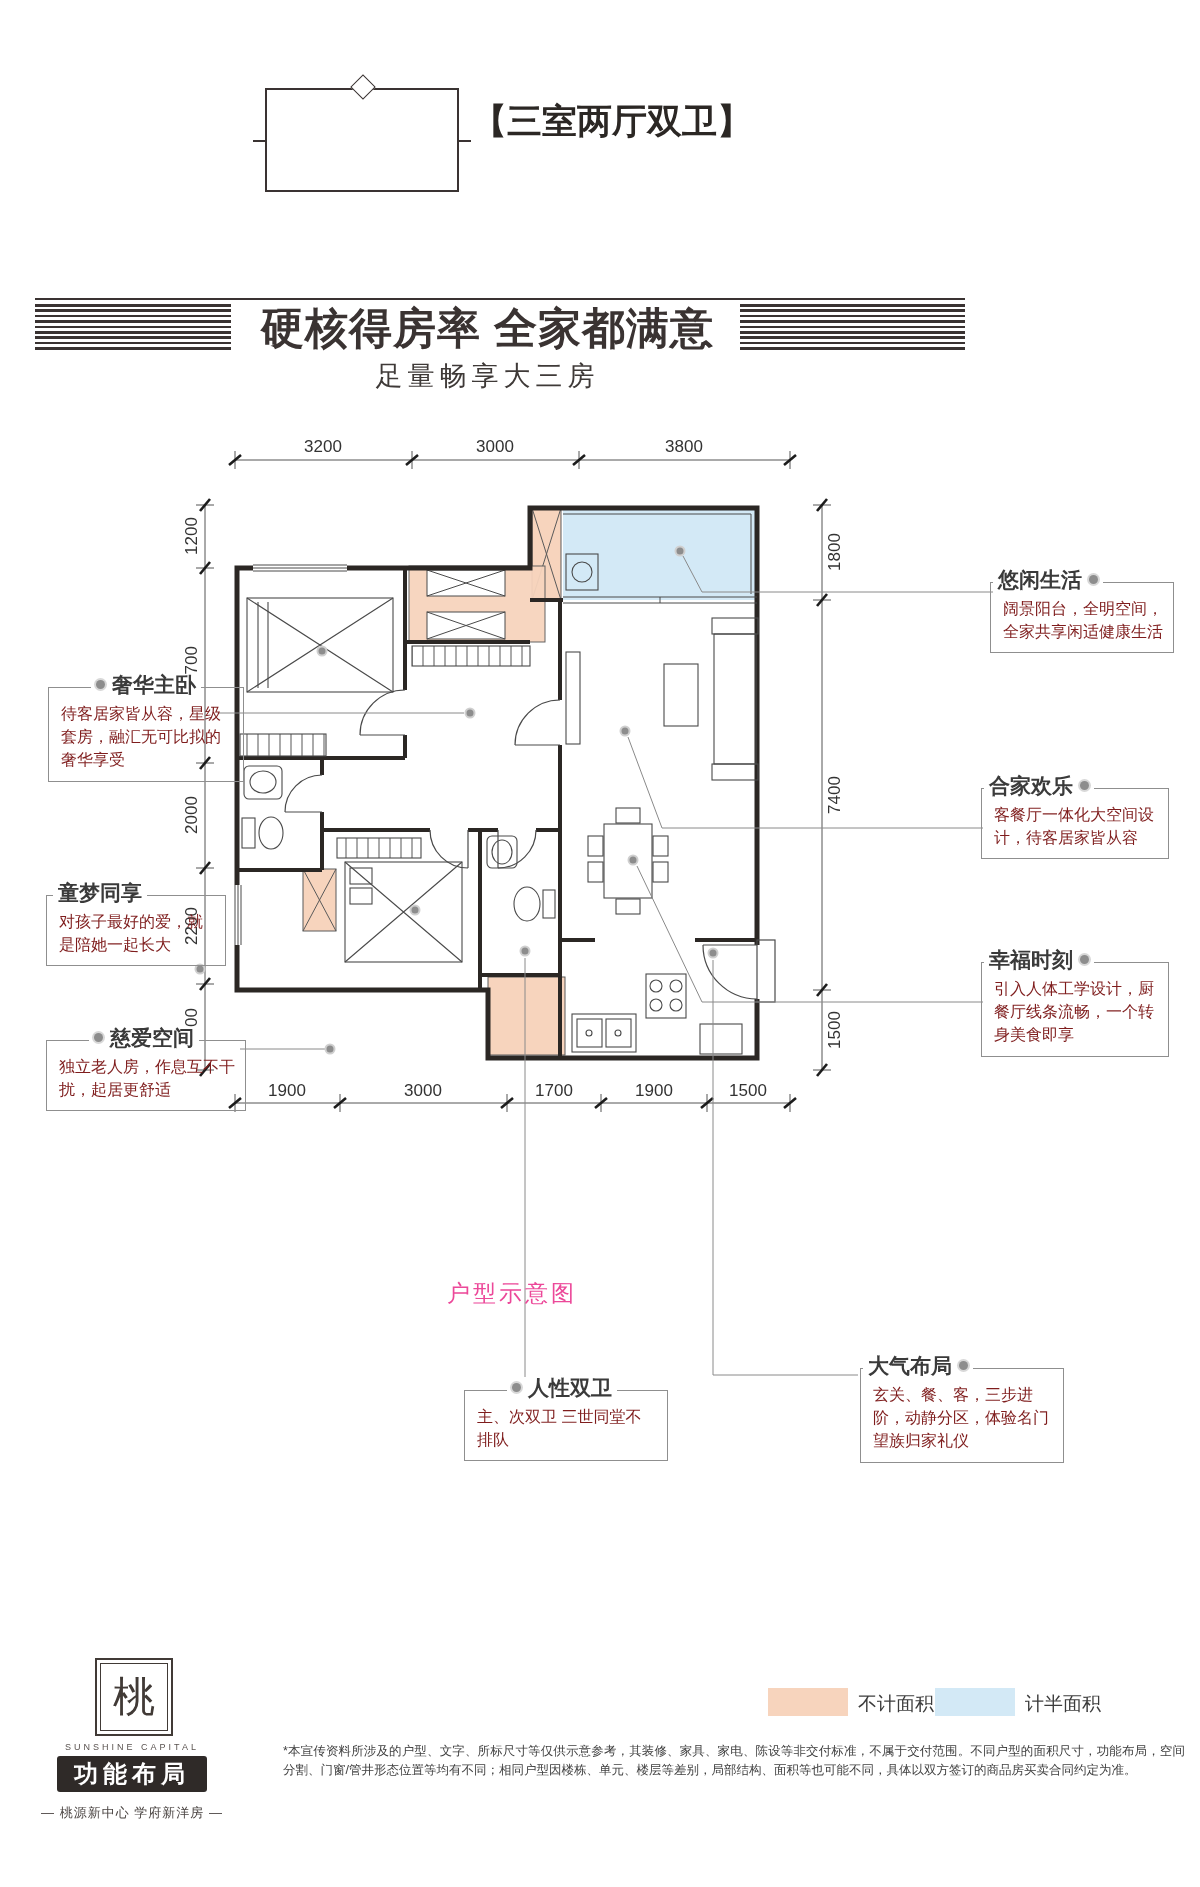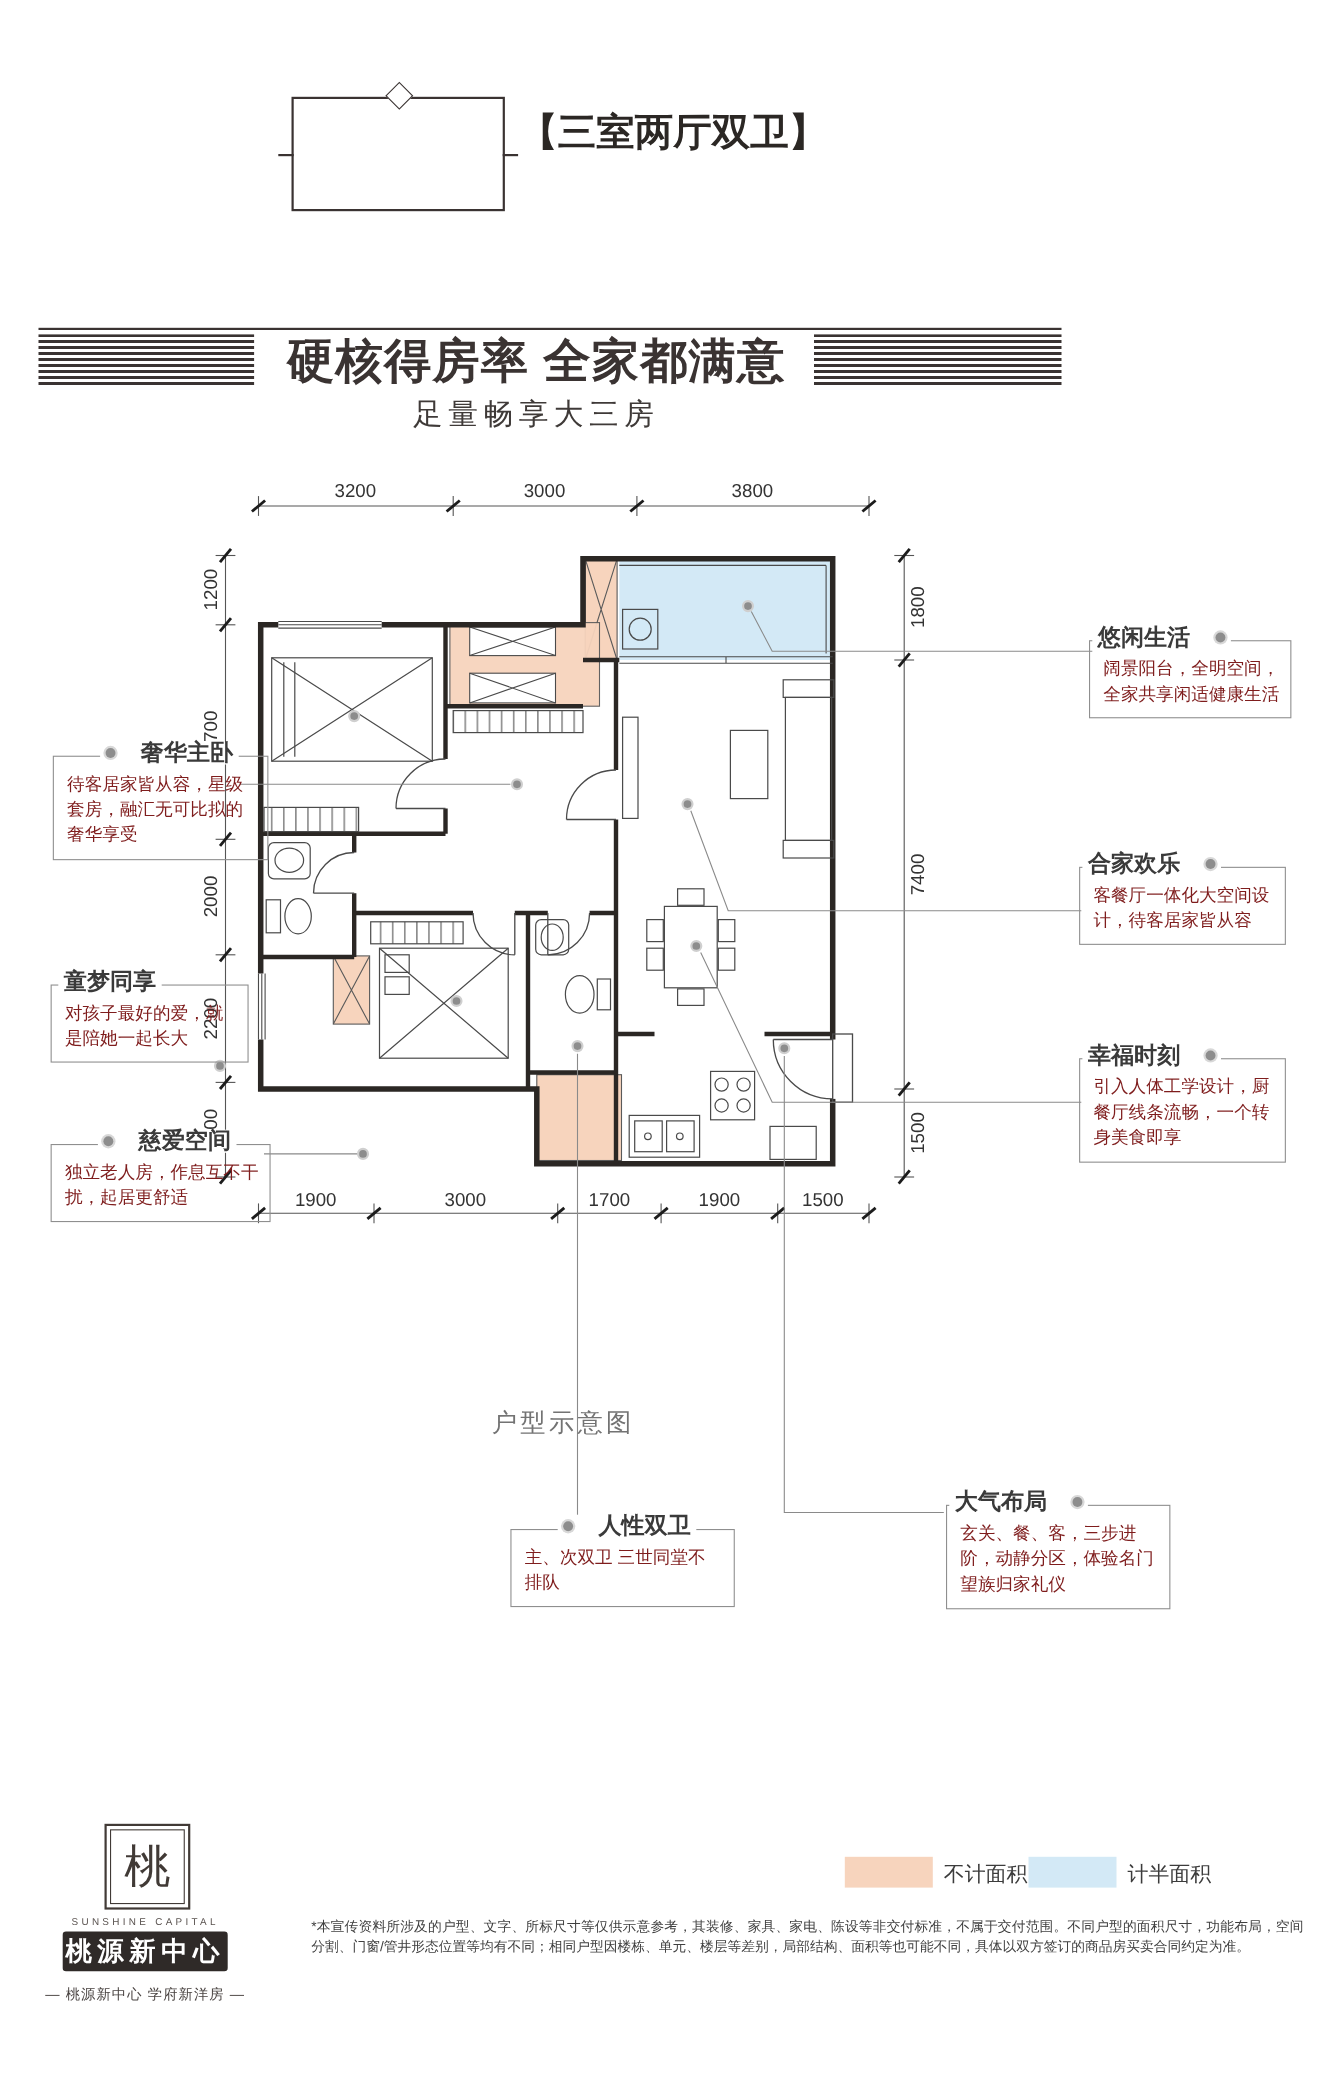--- a/index.html
+++ b/index.html
@@ -21,28 +21,28 @@
   .hdr-line2{font-size:35px;font-weight:bold;color:#2b2724;margin-top:4px;}
   
   .banner-rule{left:35px;top:298px;width:930px;height:2px;background:#3a3332;}
   .stripes{top:304px;height:48px;background:repeating-linear-gradient(180deg,#3a3332 0 2.6px,#ffffff 2.6px 5.4px);}
   .stripes.l{left:35px;width:196px;} .stripes.r{left:740px;width:225px;}
   .banner-title{left:235px;top:300px;width:505px;text-align:center;font-size:43px;font-weight:700;
       letter-spacing:1px;color:#3a3332;}
   .banner-sub{left:235px;top:358px;width:505px;text-align:center;font-size:27px;letter-spacing:5px;color:#3f3a38;}
   
   .callout{position:absolute;border:1px solid #8f8f8f;padding:14px 10px 9px 12px;}
-  .co-head{position:absolute;top:-14px;background:#fff;display:flex;align-items:center;gap:23px;
+  .co-head{position:absolute;top:-14px;background:#fff;display:flex;align-items:center;gap:7px;
       padding:0 5px;line-height:1;white-space:nowrap;}
   .co-title{font-size:21px;font-weight:bold;color:#3a3a3a;}
   .co-dot{width:9px;height:9px;border-radius:50%;background:#8d8d8d;box-shadow:0 0 0 2px #d8d8d8;}
   .co-body{font-size:16px;color:#7f1d1d;line-height:1.45;}
   
   .plan-caption{left:262px;top:1278px;width:500px;text-align:center;font-size:23px;
-      letter-spacing:3px;color:#737373;}
+      letter-spacing:3px;color:#ec4899;}
   .seal{left:95px;top:1658px;width:74px;height:74px;border:2px solid #413a36;}
   .seal .in{position:absolute;left:3px;top:3px;right:3px;bottom:3px;border:1px solid #413a36;
       display:flex;align-items:center;justify-content:center;font-family:"Liberation Serif","DejaVu Serif",serif;
       font-size:42px;color:#413a36;}
   .brand-en{left:57px;top:1742px;width:150px;text-align:center;font-size:9px;letter-spacing:3px;color:#5a5350;}
   .brand-bar{left:57px;top:1756px;width:150px;height:36px;background:#2f2a28;border-radius:3px;
       display:flex;align-items:center;justify-content:center;}
   .brand-bar span{color:#fff;font-size:24px;font-weight:bold;letter-spacing:5px;}
   .tagline{left:22px;top:1804px;width:220px;text-align:center;font-size:13px;color:#4a4442;letter-spacing:1px;}
   .legend-swatch{width:80px;height:28px;top:1688px;}
@@ -351,21 +351,21 @@
   <div class="co-body">玄关、餐、客，三步进阶，动静分区，体验名门望族归家礼仪</div>
 </div>
 
 <div class="abs plan-caption">户型示意图</div>
 
 <div class="abs seal">
   <div class="in">桃</div>
 </div>
 <div class="abs brand-en">SUNSHINE CAPITAL</div>
 <div class="abs brand-bar">
-  <span>桃源新中心</span>
+  <span>功能布局</span>
 </div>
 <div class="abs tagline">— 桃源新中心  学府新洋房 —</div>
 
 <div class="abs legend-swatch" style="left: 768px; background: rgb(247, 212, 189);"></div>
 <div class="abs legend-label" style="left:858px">不计面积</div>
 <div class="abs legend-swatch" style="left: 935px; background: rgb(211, 233, 246);"></div>
 <div class="abs legend-label" style="left:1025px">计半面积</div>
 
 <div class="abs disclaimer">*本宣传资料所涉及的户型、文字、所标尺寸等仅供示意参考，其装修、家具、家电、陈设等非交付标准，不属于交付范围。不同户型的面积尺寸，功能布局，空间分割、门窗/管井形态位置等均有不同；相同户型因楼栋、单元、楼层等差别，局部结构、面积等也可能不同，具体以双方签订的商品房买卖合同约定为准。</div>
 

